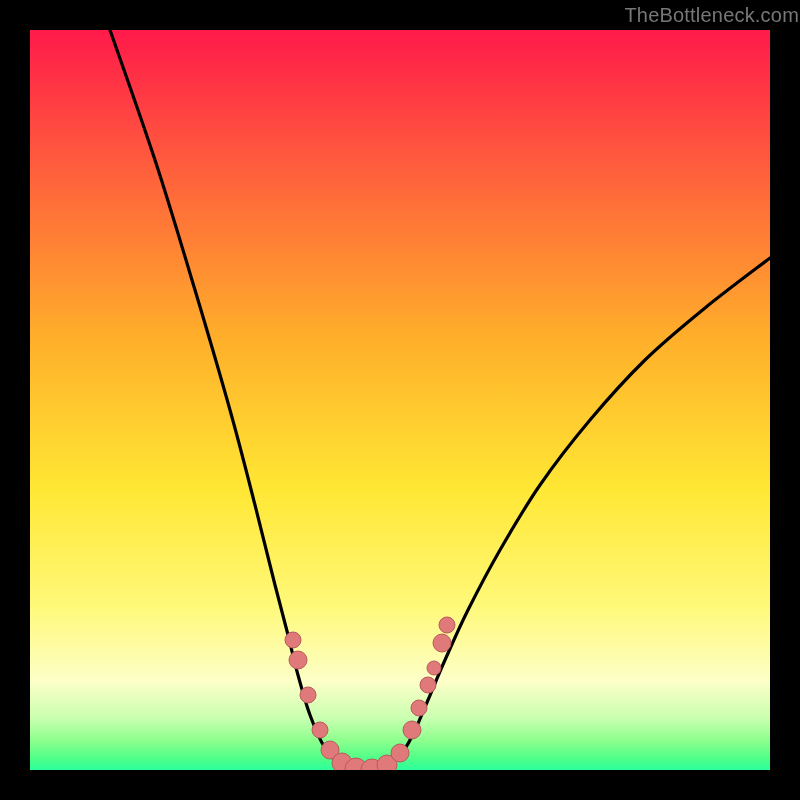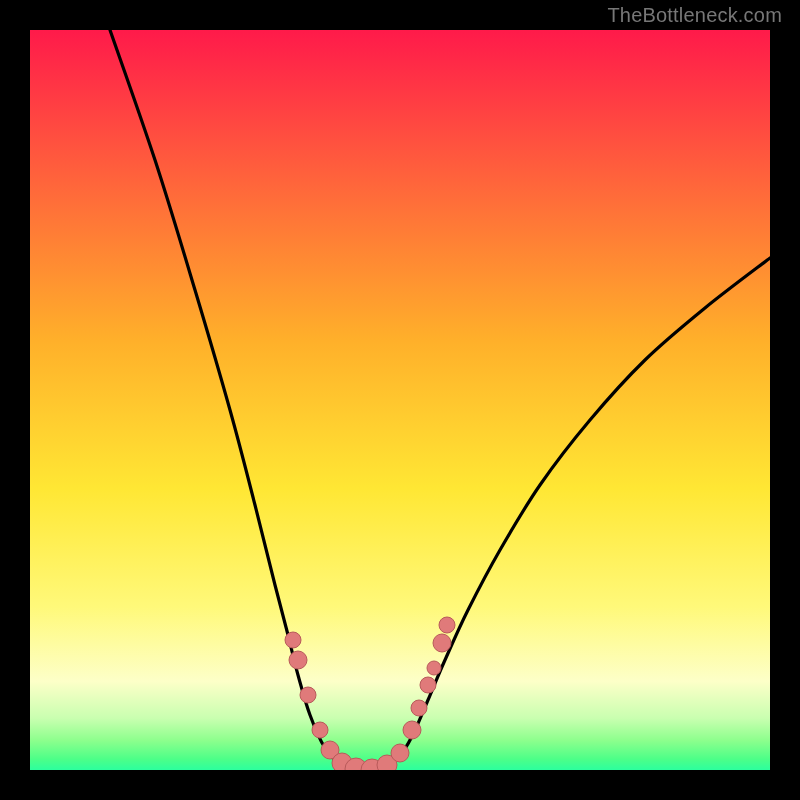--- a/index.html
+++ b/index.html
@@ -29,21 +29,21 @@
     position: absolute;
     left: 0;
     top: 0;
     width: 740px;
     height: 740px;
     pointer-events: none;
   }
   .watermark {
     position: absolute;
     top: 4px;
-    right: 18px;
+    right: 1px;
     color: #777;
     font-size: 20px;
     font-weight: 500;
     letter-spacing: 0.2px;
     user-select: none;
   }
 </style>
 </head>
 <body>
 

